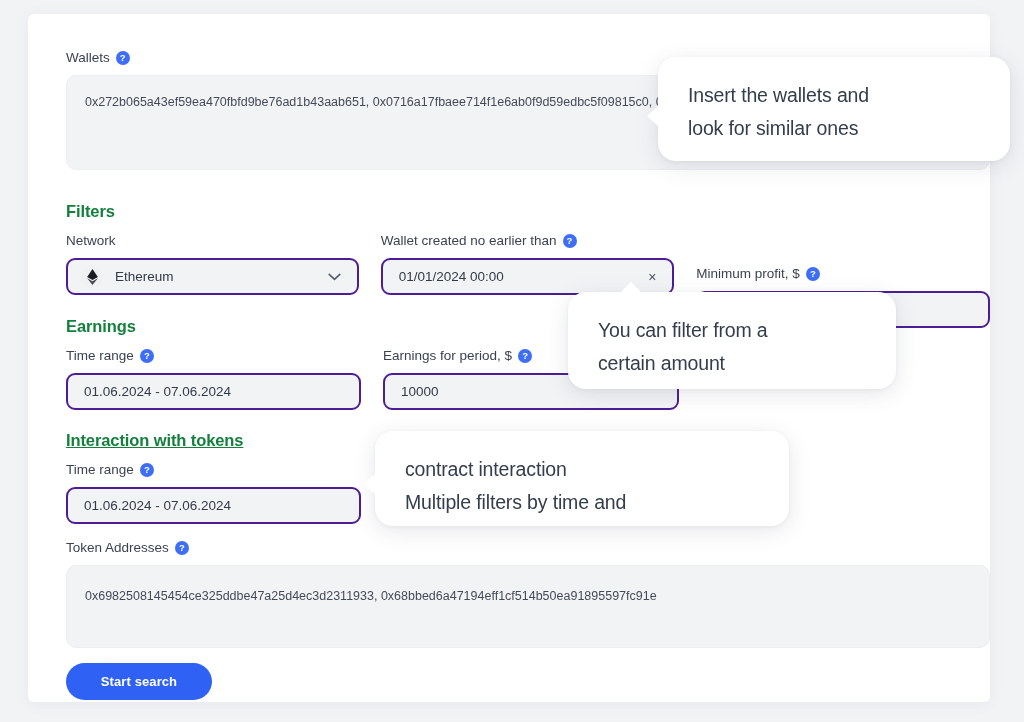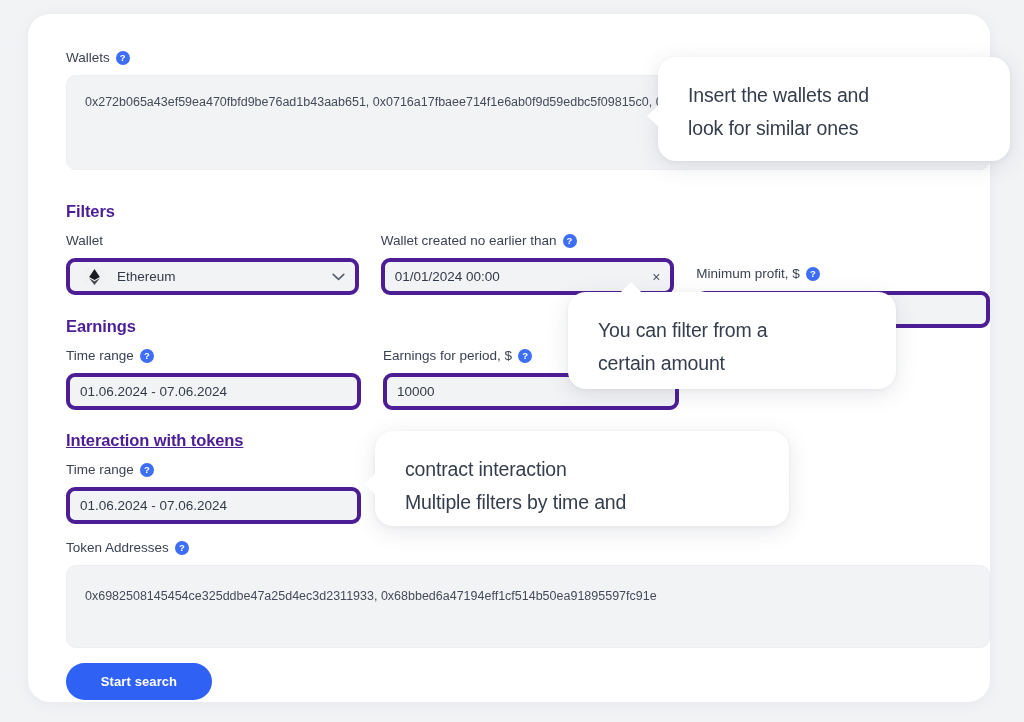--- a/index.html
+++ b/index.html
@@ -23,21 +23,21 @@
   }
 
   
   .card {
     position: absolute;
     left: 28px;
     top: 14px;
     width: 962px;
     height: 688px;
     background: #ffffff;
-    border-radius: 22px;
+    border-radius: 6px;
     box-shadow: 0 2px 14px rgba(80, 90, 110, 0.07);
   }
 
   .card-inner {
     position: absolute;
     left: 20px;
     top: 16px;
     right: 20px;
     bottom: 16px;
   }
@@ -50,21 +50,21 @@
     font-size: 13.5px;
     color: #3b4252;
     line-height: 16px;
     margin-bottom: 9px;
     font-weight: 400;
   }
 
   .section-title {
     font-size: 16.5px;
     font-weight: 700;
-    color: #4c1d95;
+    color: #15803d;
     letter-spacing: -0.1px;
   }
 
   
   .help-icon {
     display: inline-flex;
     align-items: center;
     justify-content: center;
     width: 14px;
     height: 14px;
@@ -76,24 +76,24 @@
     font-weight: 700;
     line-height: 1;
     position: relative;
     top: 0px;
   }
 
   
   .input-box {
     background: #f2f3f5;
     border-radius: 9px;
-    border: 4px solid #4c1d95;
+    border: 2px solid #4c1d95;
     display: flex;
     align-items: center;
-    padding: 0 10px;
+    padding: 0 16px;
     font-size: 13.5px;
     color: #333a47;
     height: 37px;
   }
 
   .textarea-box {
     background: #f2f3f5;
     border-radius: 10px;
     border: 1px solid #eceef1;
     padding: 14px 18px;
@@ -264,21 +264,21 @@
         </div>
         <div class="textarea-box wallets-area">0x272b065a43ef59ea470fbfd9be76ad1b43aab651, 0x0716a17fbaee714f1e6ab0f9d59edbc5f09815c0, 0xcb8efb0c065071e4110932858a84365a80c8fef0</div>
       </div>
 
       <div class="section-title filters-title">Filters</div>
 
       <div class="filters-row">
 
         <div class="col-network">
           <div class="field-label">
-            <span>Wallet</span>
+            <span>Network</span>
           </div>
           <div class="input-box select-box">
             <span class="select-left">
               <span class="eth-badge">
                 <svg width="11" height="16" viewBox="0 0 12 18" aria-hidden="true">
                   <polygon points="6,0 0,9 6,12.4 12,9" fill="#1b1c22"></polygon>
                   <polygon points="6,13.7 0,10.3 6,18 12,10.3" fill="#1b1c22" opacity="0.78"></polygon>
                 </svg>
               </span>
               <span>Ethereum</span>

